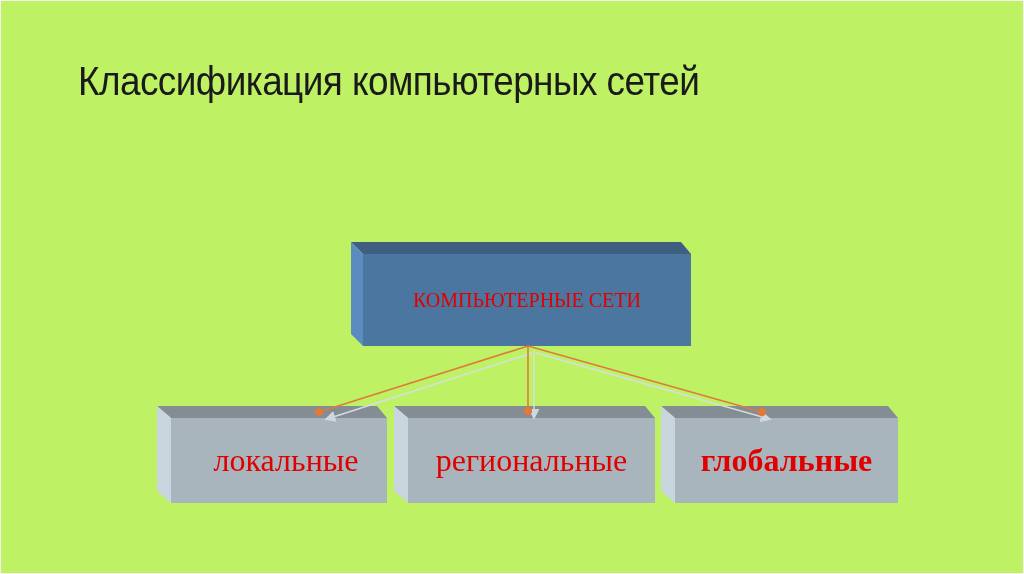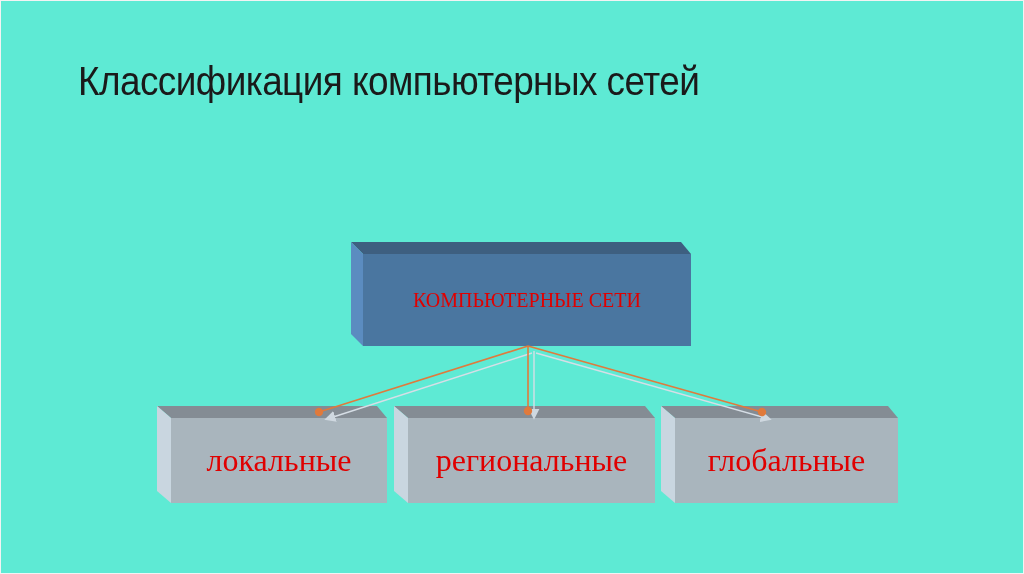--- a/index.html
+++ b/index.html
@@ -1,17 +1,17 @@
 <!DOCTYPE html>
 <html><head>
   <meta charset="utf-8">
   <style>
     html, body { margin: 0; padding: 0; background: #ffffff; }
     body { width: 1024px; height: 574px; position: relative; overflow: hidden; }
-    .slide { position: absolute; left: 0; top: 0; width: 1024px; height: 574px; background: #5eead4; box-sizing: border-box; border: 1px solid #f3f3f3; }
+    .slide { position: absolute; left: 0; top: 0; width: 1024px; height: 574px; background: #bef264; box-sizing: border-box; border: 1px solid #f3f3f3; }
     .title {
       position: absolute; left: 77px; top: 58px;
       font-family: "Liberation Sans", "DejaVu Sans", sans-serif;
       font-size: 41px; color: #1a1a1a; letter-spacing: -0.6px;
       transform: scaleX(0.9); transform-origin: left top;
       white-space: nowrap; line-height: 1.1;
     }
     svg.diagram { position: absolute; left: 0; top: 0; }
     .label {
       position: absolute; display: flex; align-items: center; justify-content: center;
@@ -69,18 +69,18 @@
 
     <g stroke="#e07a3c" stroke-width="1.6" fill="none">
       <line x1="527" y1="345" x2="318" y2="411" marker-end="url(#arrowOrange)"></line>
       <line x1="527" y1="345" x2="527" y2="410" marker-end="url(#arrowOrange)"></line>
       <line x1="527" y1="345" x2="761" y2="411" marker-end="url(#arrowOrange)"></line>
     </g>
   </svg>
 
   <div class="label top-label" style="left:362px; top:253px; width:328px; height:92px; color:#e00000;">КОМПЬЮТЕРНЫЕ СЕТИ</div>
 
-  <div class="label child-label" style="left:170px; top:417px; width:216px; height:85px; color:#e00000;">локальные</div>
+  <div class="label child-label" style="left:170px; top:417px; width:216px; height:85px; color:#e00000;padding-left:7px;">локальные</div>
 
   <div class="label child-label" style="left:407px; top:417px; width:247px; height:85px; color:#e00000;">региональные</div>
 
-  <div class="label child-label" style="left:674px; top:417px; width:223px; height:85px; color:#e00000;">глобальные</div>
+  <div class="label child-label" style="left:674px; top:417px; width:223px; height:85px; color:#e00000;font-weight:bold;">глобальные</div>
 </div>
 
 </body></html>

